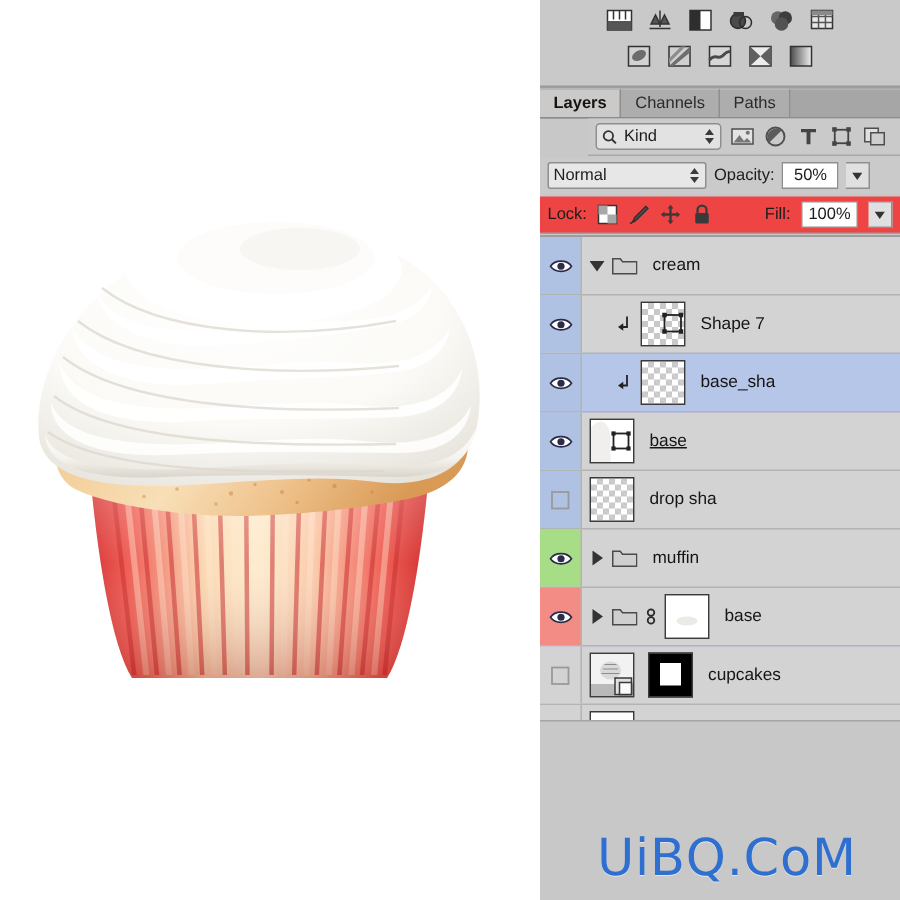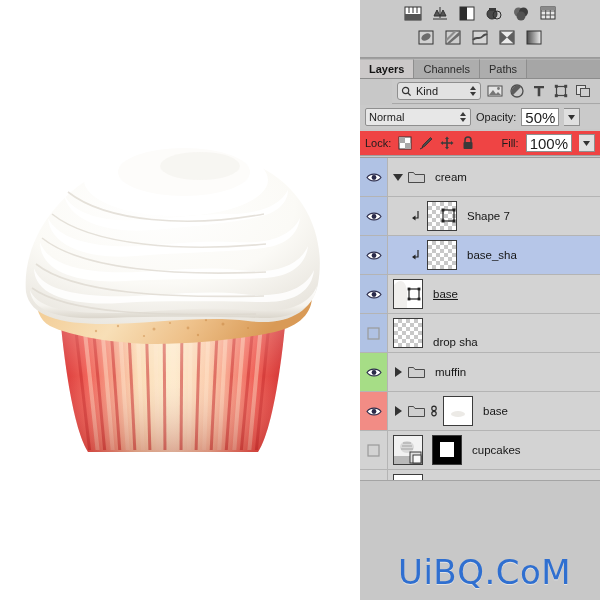--- a/index.html
+++ b/index.html
@@ -77,21 +77,21 @@
     box-sizing:border-box;gap:5px;
   }
   .blendsel{
     width:106px;height:18px;background:#e7e7e7;border:1px solid #8f8f8f;
     border-radius:2px;display:flex;align-items:center;padding:0 3px;box-sizing:border-box;
   }
   .blendsel span{font-size:11px;}
   .lbl{font-size:11px;color:#1c1c1c;}
   .numfield{
     height:18px;min-width:38px;background:#ffffff;border:1px solid #8f8f8f;
-    display:flex;align-items:center;justify-content:center;font-size:15px;
+    display:flex;align-items:center;justify-content:center;font-size:11px;
     box-sizing:border-box;padding:0 3px;
   }
   .drop{
     width:16px;height:18px;background:#e0e0e0;border:1px solid #8f8f8f;
     border-left:none;display:flex;align-items:center;justify-content:center;
     box-sizing:border-box;
   }
 
   
   .lockrow{
@@ -528,21 +528,21 @@
               </svg></div>
             <span class="lname edit">base</span>
           </div>
         </div>
         <div class="lrow" style="background: rgb(211, 211, 211);">
           <div class="eyecell" style="background: rgb(176, 194, 228);">
             <svg width="13" height="13" viewBox="0 0 13 13">
               <rect x="1" y="1" width="11" height="11" fill="none" stroke="#9a9a9a" stroke-width="1.2"></rect>
             </svg>
           </div>
-          <div class="body" style="padding-left: 5px; align-items: flex-end;">
+          <div class="body" style="padding-left: 5px;">
             <div class="thumb checker"></div>
             <span class="lname">drop sha</span>
           </div>
         </div>
         <div class="lrow" style="background: rgb(211, 211, 211);">
           <div class="eyecell" style="background: rgb(166, 221, 134);">
             <svg width="16" height="11" viewBox="0 0 16 11">
               <path d="M1 5.5 C4 1 12 1 15 5.5 C12 10 4 10 1 5.5 Z" fill="#fff" stroke="#2b2b4a" stroke-width="1.1"></path>
               <circle cx="8" cy="5.5" r="2.4" fill="#2b2b4a"></circle>
             </svg>

